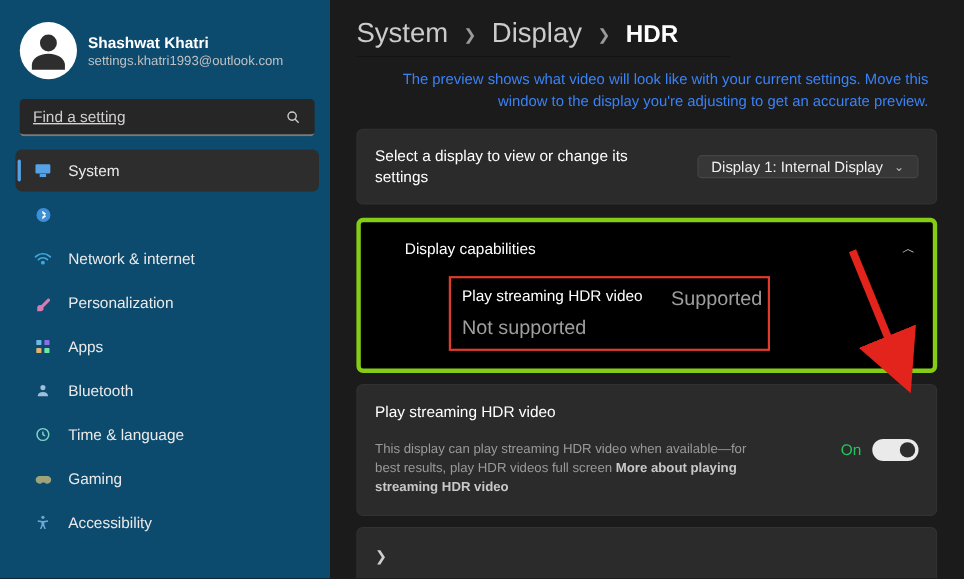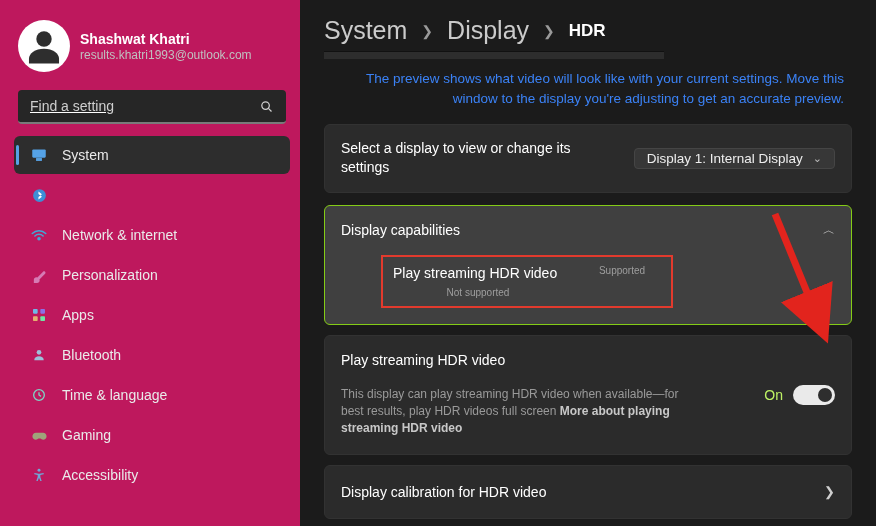--- a/index.html
+++ b/index.html
@@ -1,20 +1,20 @@
 <!DOCTYPE html>
 <html><head>
 <meta charset="utf-8">
 <style>
   * { box-sizing: border-box; margin: 0; padding: 0; }
   html, body { width: 876px; height: 526px; overflow: hidden; background:#1b1b1b; font-family: "Segoe UI", Arial, sans-serif; color:#fff; }
   .app { display:flex; width:100%; height:100%; }
 
   
-  .sidebar { width:300px; height:100%; background:#be185d; padding:16px 10px 10px 14px; display:flex; flex-direction:column; }
+  .sidebar { width:300px; height:100%; background:#0c4a6e; padding:16px 10px 10px 14px; display:flex; flex-direction:column; }
   .profile { display:flex; align-items:center; gap:10px; padding:4px 4px 14px 4px; }
   .avatar { width:52px; height:52px; border-radius:50%; background:#fff; display:flex; align-items:center; justify-content:center; }
   .avatar svg { width:44px; height:44px; fill:#2e2e2e; }
   .profile .name { font-size:14px; font-weight:600; color:#fff; line-height:1.3; }
   .profile .email { font-size:12px; color:#c0c0c0; }
 
   .search { display:flex; align-items:center; justify-content:space-between; background:#262626; border-radius:4px; border-bottom:2px solid #7a7a7a; padding:8px 12px; margin:4px 4px 12px 4px;text-decoration:underline; }
   .search input { flex:1; background:transparent; border:none; outline:none; color:#cfcfcf; font-size:14px; }
   .search input::placeholder { color:#cfcfcf; }
   .search .si { width:16px; height:16px; display:flex; align-items:center; justify-content:center; color:#cfcfcf; }
@@ -23,47 +23,47 @@
   .nav-item { position:relative; display:flex; align-items:center; gap:14px; height:38px; padding:0 10px 0 16px; border-radius:6px; cursor:pointer; color:#eaeaea; font-size:14px; }
   .nav-item.active { background:#2d2d2d; }
   .nav-item.active::before { content:""; position:absolute; left:2px; top:9px; bottom:9px; width:3px; border-radius:2px; background:#55a2e6; }
   .ni-ico { width:18px; height:18px; display:flex; align-items:center; justify-content:center; font-size:15px; }
 
   
   .main { flex:1; height:100%; overflow:hidden; padding:8px 24px 0 24px; display:flex; flex-direction:column; }
   .crumbs { display:flex; align-items:center; gap:14px; padding:8px 0 4px 0; }
   .crumbs .c { font-size:25px; color:#cbcbcb; cursor:pointer; }
   .crumbs .sep { color:#9a9a9a; font-size:14px; }
-  .crumbs .c.current { color:#fff; font-weight:600; font-size:17px; }
+  .crumbs .c.current { color:#fff; font-weight:600; font-size:22px; }
 
   .previewbar { height:8px; background:#2d2d2d; margin:2px 0 10px 0; width:340px; border-top:1px solid #111; }
   .previewtxt { font-size:13.5px; color:#3b82f6; line-height:1.5; max-width:520px; margin-bottom:14px;text-align:right; }
 
   .panel { background:#2b2b2b; border:1px solid #323232; border-radius:6px; padding:14px 16px; margin-bottom:12px; }
   .row { display:flex; align-items:center; justify-content:space-between; gap:16px; }
   .row .lbl { font-size:14px; color:#fff; line-height:1.4; }
   .dispsel { background:#373737; border:1px solid #454545; border-radius:4px; height:21px; display:flex; align-items:center; gap:10px; padding:0 12px; cursor:pointer; font-size:13.5px; color:#eee; }
   .dispsel .chev { color:#bdbdbd; font-size:11px; }
 
-  .capcard { background:#404040; border:1px solid #84cc16; border-radius:6px; margin-bottom:10px; }
+  .capcard { background:#000000; border:4px solid #84cc16; border-radius:6px; margin-bottom:10px;padding-left:24px; }
   .caphead { display:flex; align-items:center; justify-content:space-between; padding:16px; cursor:pointer; }
   .caphead .lbl { font-size:14px; }
   .caphead .chev { color:#cfcfcf; font-size:12px; }
   .capbody { padding:0 16px 16px 56px; }
   .highlight { border:2px solid #e23a2d; padding:8px 10px; display:grid; grid-template-columns:170px 1fr; row-gap:6px; column-gap:20px; width:292px; }
   .highlight .k { font-size:14px; color:#fff; }
-  .highlight .v { font-size:10px; color:#9e9e9e;text-align:center; }
+  .highlight .v { font-size:18px; color:#9e9e9e; }
 
   .hdrpanel { position:relative; background:#2b2b2b; border:1px solid #323232; border-radius:6px; padding:16px; margin-bottom:10px; display:flex; align-items:center; justify-content:space-between; gap:20px; }
   .hdrpanel .txt { max-width:410px; }
   .hdrtitle { font-size:14px; color:#fff; }
   .hdrdesc { font-size:12px; color:#9a9a9a; line-height:1.45; margin-top:18px; }
   .hdrdesc a { color:#c8c8c8; text-decoration:none; font-weight:600; }
   .togglewrap { display:flex; align-items:center; gap:10px; }
-  .togglewrap .state { font-size:14px; color:#bef264;margin-left:48px; }
+  .togglewrap .state { font-size:14px; color:#22c55e;margin-left:48px; }
   .toggle { position:relative; width:42px; height:20px; background:#eaeaea; border-radius:20px; cursor:pointer; }
   .toggle .knob { position:absolute; right:3px; top:3px; width:14px; height:14px; border-radius:50%; background:#2e2e2e; }
 
   .calpanel { background:#2b2b2b; border:1px solid #323232; border-radius:6px; padding:18px 16px; display:flex; align-items:center; justify-content:space-between; cursor:pointer; }
   .calpanel .lbl { font-size:14px; }
   .calpanel .chev { color:#cfcfcf; font-size:13px; }
 
   
   .arrow { position:absolute; pointer-events:none; }
   .arrow svg { overflow:visible; }
@@ -76,21 +76,21 @@
   <div class="sidebar">
     <div class="profile">
       <div class="avatar">
         <svg viewBox="0 0 24 24">
             <circle cx="12" cy="8.2" r="4.2"></circle>
             <path d="M12 13.5c-4.8 0-8.2 2.6-8.2 5.5v2.5h16.4V19c0-2.9-3.4-5.5-8.2-5.5z"></path>
           </svg>
       </div>
       <div>
         <div class="name">Shashwat Khatri</div>
-        <div class="email">results.khatri1993@outlook.com</div>
+        <div class="email">settings.khatri1993@outlook.com</div>
       </div>
     </div>
 
     <div class="search">
       <input type="text" placeholder="Find a setting" style="">
       <span class="si">
         <svg viewBox="0 0 24 24" width="15" height="15" fill="none" stroke="#cfcfcf" stroke-width="2">
             <circle cx="10.5" cy="10.5" r="6"></circle>
             <line x1="20" y1="20" x2="15" y2="15"></line>
           </svg>
@@ -236,17 +236,16 @@
             <marker id="ah" markerWidth="8" markerHeight="8" refX="5" refY="4" orient="auto">
               <path d="M0,0 L8,4 L0,8 z" fill="#e2241d"></path>
             </marker>
           </defs>
           <line x1="10" y1="8" x2="55" y2="118" stroke="#e2241d" stroke-width="7" marker-end="url(#ah)"></line>
         </svg>
       </div>
     </div>
 
     <div class="calpanel">
-      <span class="lbl">Display calibration for HDR video</span>
       <span class="chev">❯</span>
     </div>
   </div>
 </div>
 
 </body></html>

